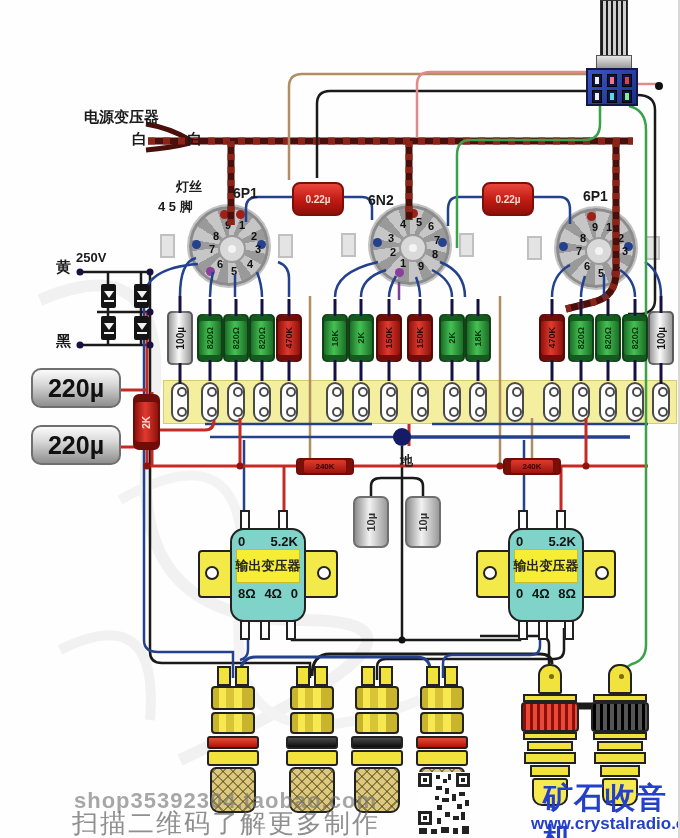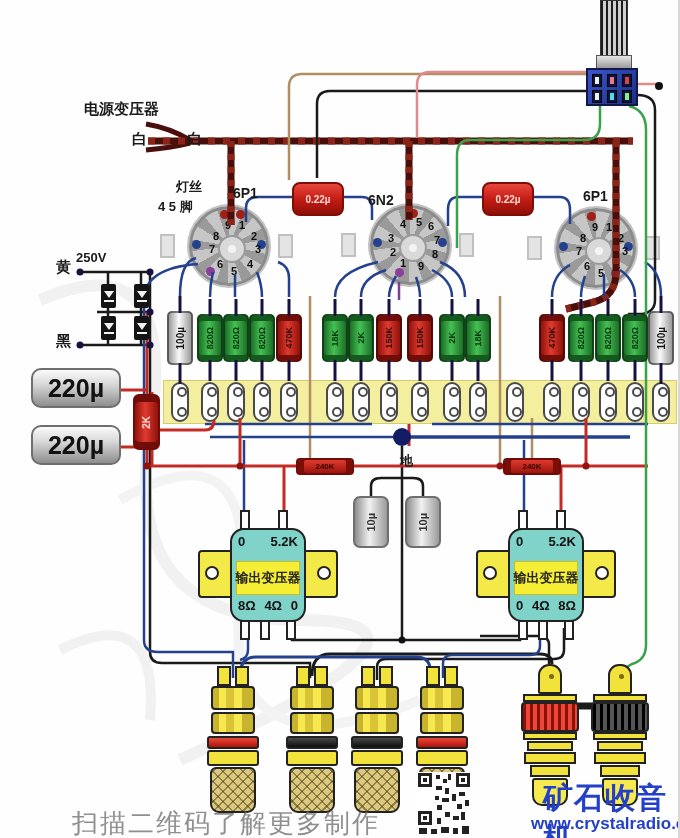--- a/index.html
+++ b/index.html
@@ -90,21 +90,21 @@
   .diode .bar{width:10px;height:2px;background:#f2f2f2;margin-top:2px;}
 
   
   .ot{position:absolute;width:140px;height:128px;z-index:4;}
   .ot .stub{position:absolute;width:10px;height:20px;background:#fdfdfd;border:2px solid #222;}
   .ot .ears{position:absolute;left:0;top:38px;width:140px;height:48px;background:#f3ea4a;border:2px solid #222;border-radius:4px;}
   .ot .hole{position:absolute;top:16px;width:14px;height:14px;border-radius:50%;background:#fff;border:2px solid #222;}
   .ot .body{position:absolute;left:32px;top:16px;width:76px;height:94px;background:#7fd3c8;border:2px solid #222;border-radius:14px;padding:3px 6px;}
   .ot .toprow,.ot .botrow{display:flex;justify-content:space-between;font-weight:bold;font-size:13px;color:#111;}
   .ot .toprow{margin-top:1px;} 
-  .ot .band{margin:12px -2px 3px;background:#f5ee35;border:1px solid #c9bd2a;height:34px;display:flex;align-items:center;justify-content:center;font-size:13px;font-weight:bold;color:#222;white-space:nowrap;}
+  .ot .band{margin:0 -2px 3px;background:#f5ee35;border:1px solid #c9bd2a;height:34px;display:flex;align-items:center;justify-content:center;font-size:13px;font-weight:bold;color:#222;white-space:nowrap;}
 
   
   .post{position:absolute;width:52px;top:666px;z-index:4;}
   .post .tab2{width:32px;height:20px;margin:0 auto;display:flex;gap:4px;}
   .post .tab2 i{flex:1;background:#f2e23c;border:2px solid #222;}
   .nut{width:44px;height:24px;margin:0 auto;border:2px solid #222;border-radius:4px;
     background:linear-gradient(90deg,#c9b42e 0 14%,#f6e84e 14% 32%,#d8c435 32% 52%,#f6e84e 52% 72%,#c9b42e 72%);}
   .nut.n2{height:22px;margin-top:2px;}
   .ring{width:52px;height:13px;margin-top:2px;border:2px solid #222;border-radius:3px;}
   .c-red .ring{background:linear-gradient(180deg,#e84a3a,#b01208);}
@@ -371,21 +371,21 @@
         </span>
       <span class="pp" style="left:19px;top:20px;">
           <i style="background:#5dd;"></i>
         </span>
       <span class="pp" style="left:34px;top:20px;">
           <i style="background:#8e8;"></i>
         </span>
     </div>
   </div>
 
-  <div class="lbl" style="left:84px;top:100px;font-size:15px;">电源变压器</div>
+  <div class="lbl" style="left:84px;top:108px;font-size:15px;">电源变压器</div>
   <div class="lbl" style="left:96px;top:130px;font-size:15px;letter-spacing:18px;padding-left:36px;">白  白</div>
   <div class="lbl" style="left:176px;top:178px;font-size:13px;">灯丝</div>
   <div class="lbl" style="left:158px;top:198px;font-size:13px;">4 5 脚</div>
 
   <div class="lbl" style="left:233px;top:185px;font-size:14px;">6P1</div>
   <div class="lbl" style="left:368px;top:192px;font-size:14px;">6N2</div>
   <div class="lbl" style="left:583px;top:188px;font-size:14px;">6P1</div>
 
   <div class="filmcap" style="left:292px;top:182px;">
       <span>0.22µ</span>
@@ -651,16 +651,17 @@
         <rect x="44" y="40" width="4" height="8"></rect>
       <rect x="20" y="46" width="4" height="6"></rect>
         <rect x="2" y="56" width="8" height="6"></rect>
         <rect x="14" y="57" width="6" height="5"></rect>
       <rect x="24" y="55" width="8" height="6"></rect>
         <rect x="36" y="56" width="5" height="6"></rect>
         <rect x="45" y="54" width="7" height="8"></rect>
     </g>
   </svg>
 
+  <div class="wm2">shop35392304.taobao.com</div>
   <div class="wm3">扫描二维码了解更多制作</div>
   <div class="logo1">矿石收音机</div>
   <div class="logo2">www.crystalradio.cn</div>
 </div>
 
 </body></html>

